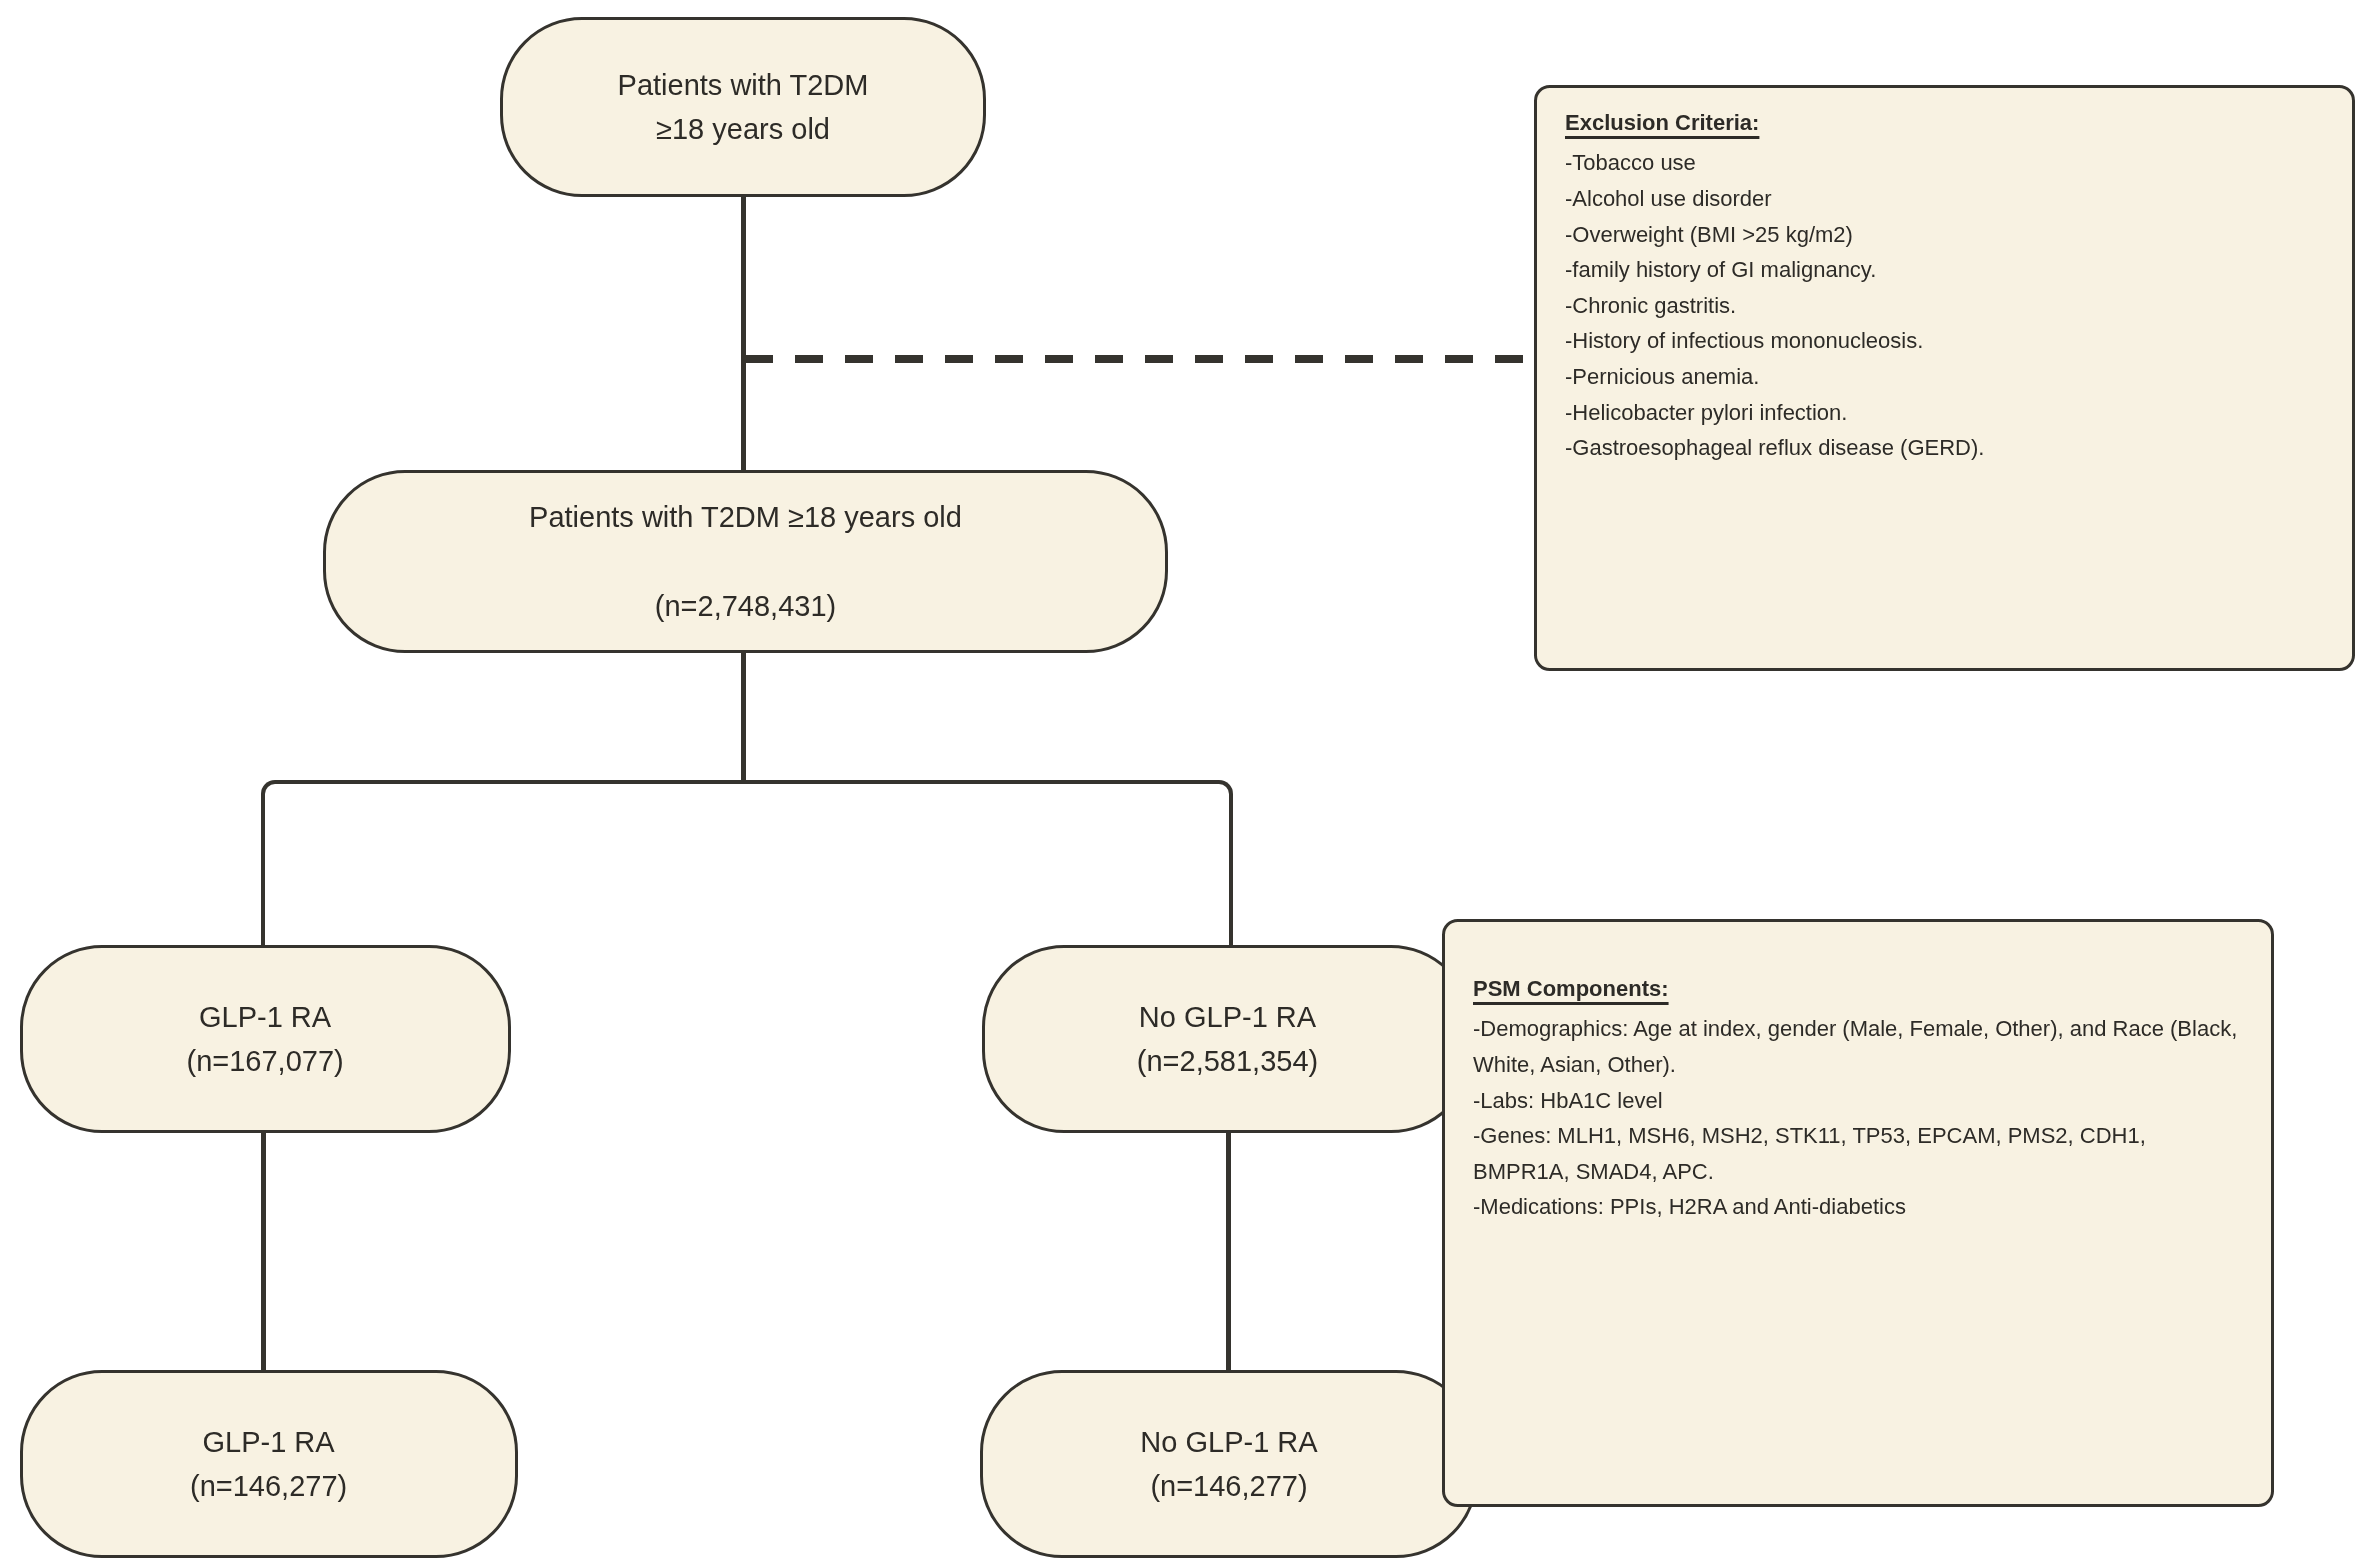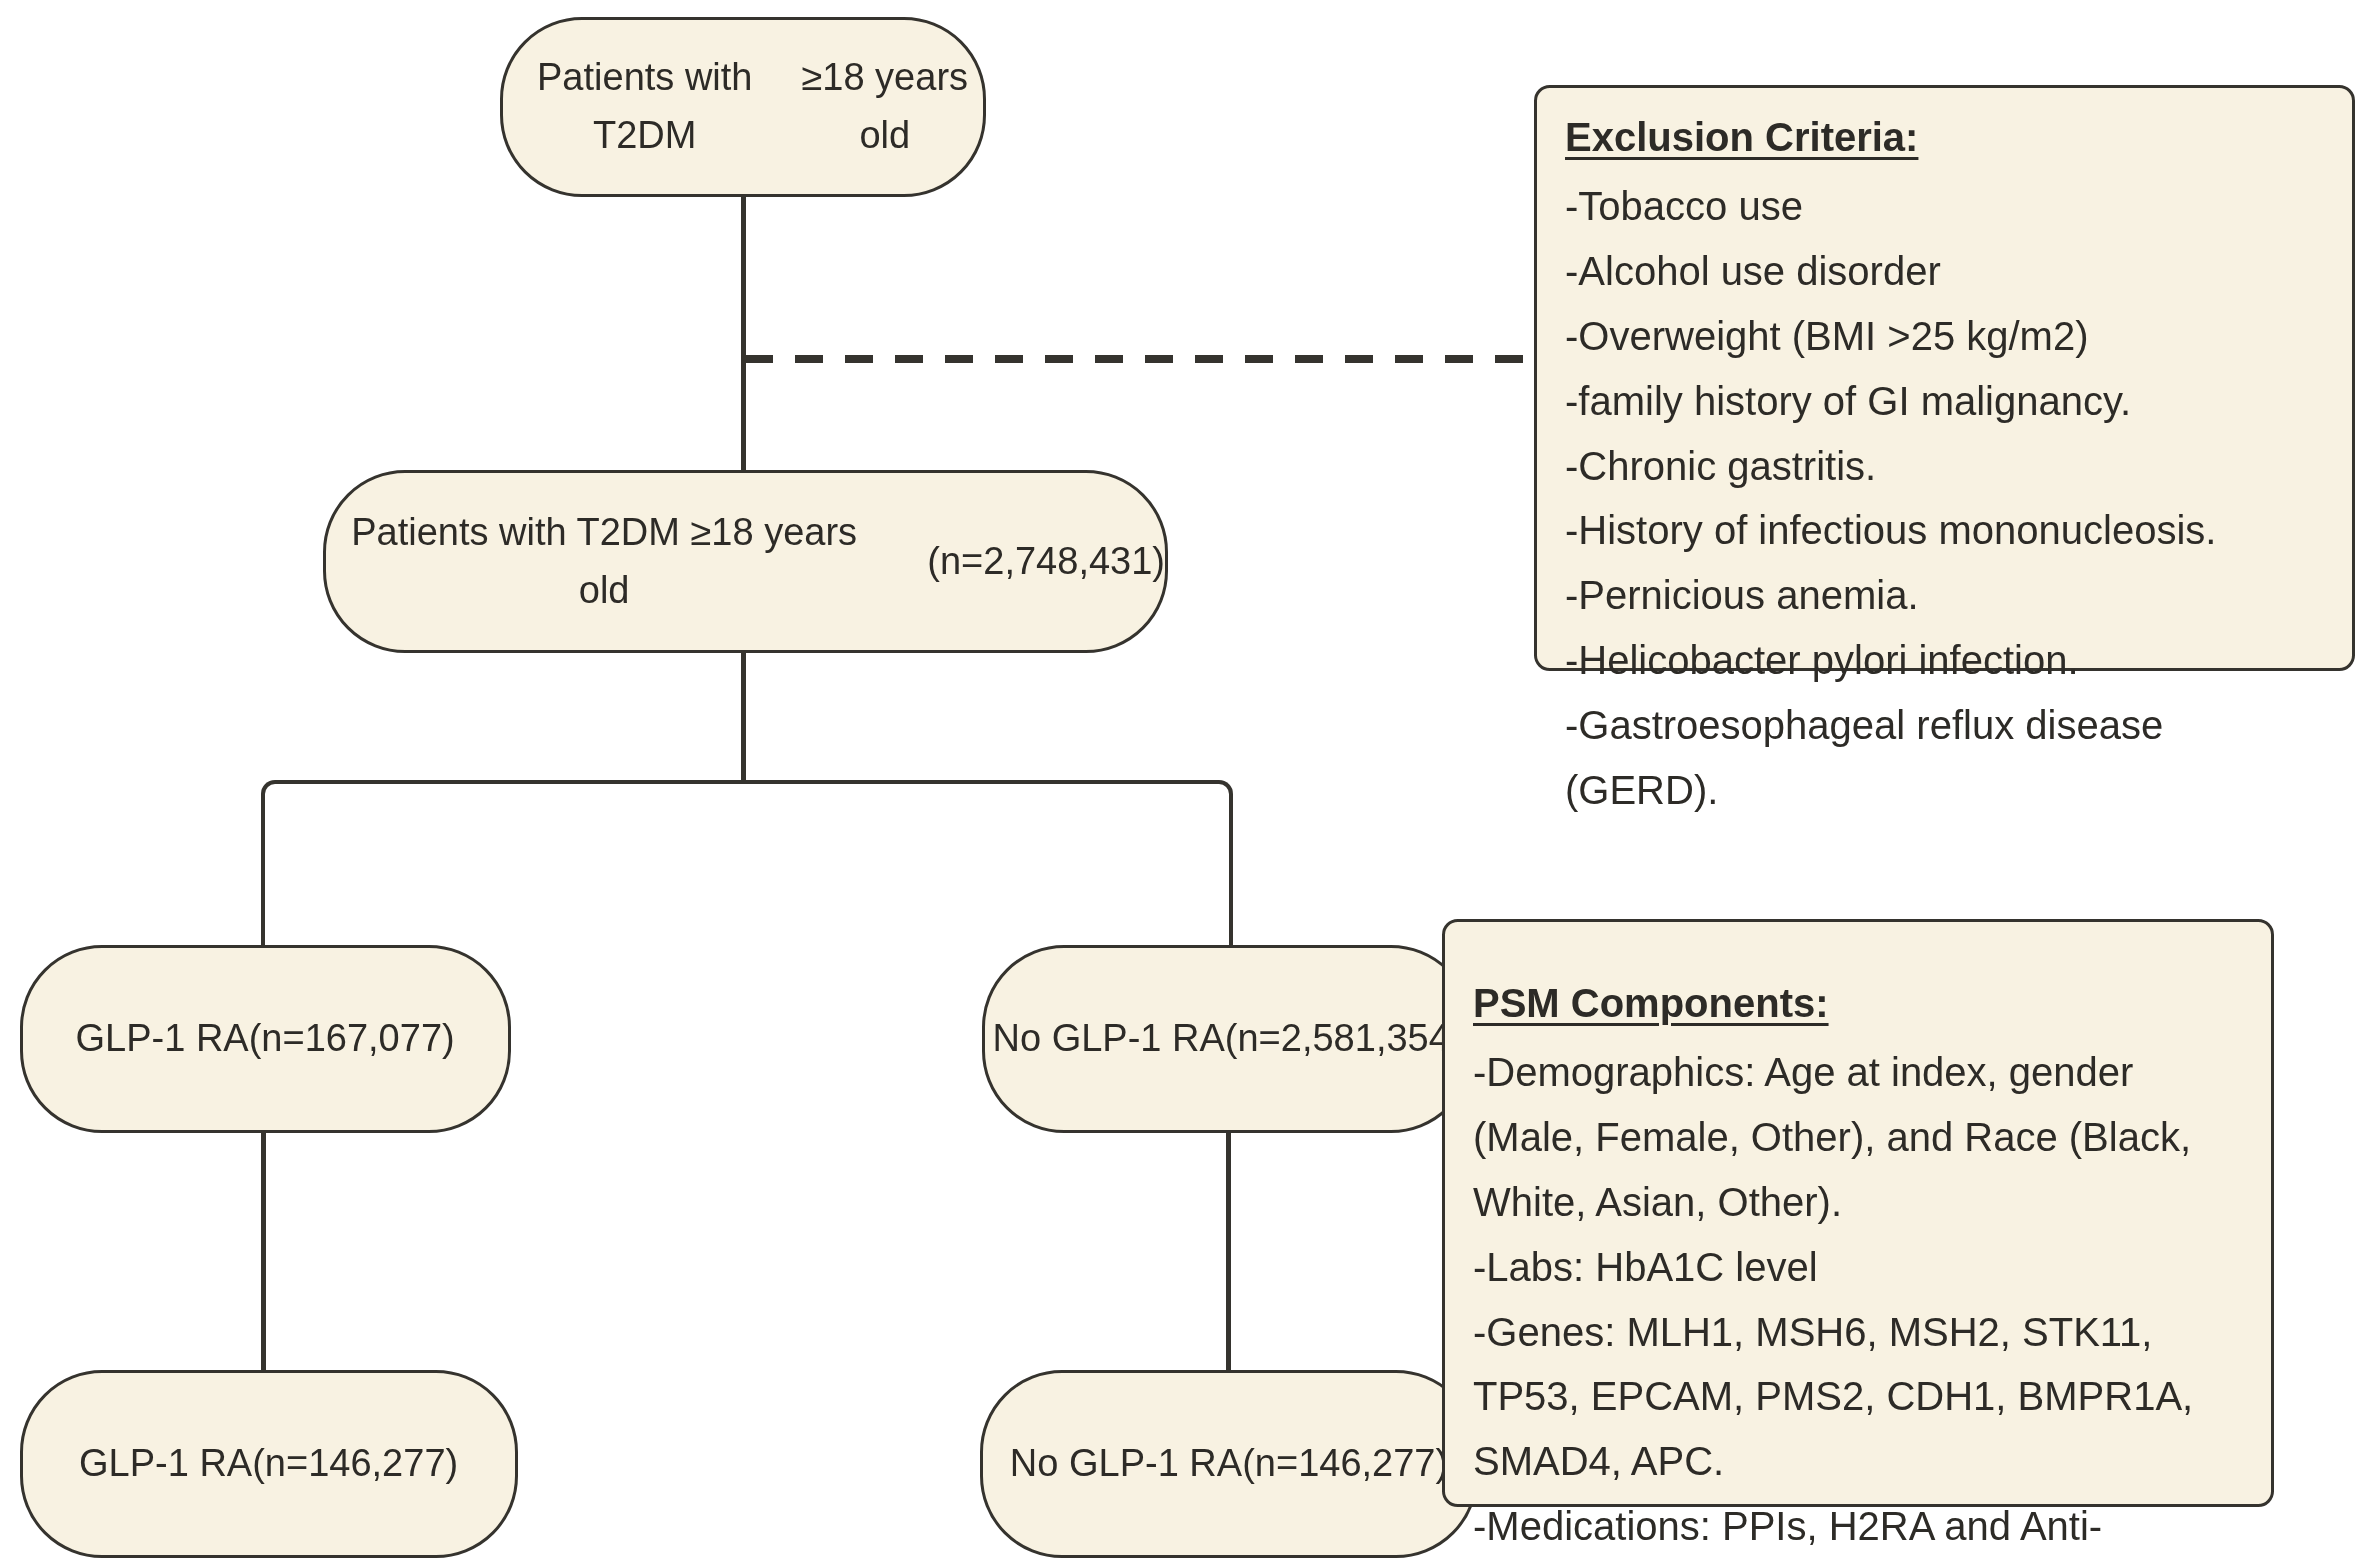--- a/index.html
+++ b/index.html
@@ -17,25 +17,25 @@
     color: var(--text, #2d2b27);
   }
 
   
   .node {
     position: absolute;
     background: var(--fill, #f8f2e2);
     border: 3.9px solid var(--stroke, #35332e);
     border-radius: 82px;
     display: flex;
-    flex-direction: row;
+    flex-direction: column;
     align-items: center;
     justify-content: center;
     text-align: center;
-    font-size: 38px;
+    font-size: 29px;
     line-height: 1.52;
     color: var(--text, #2d2b27);
   }
   #node-top        { left: 500px;  top: 17px;   width: 486px;  height: 180px; }
   #node-cohort     { left: 323px;  top: 470px;  width: 845px; height: 183px; gap: 45px; }
   #node-glp1       { left: 19.6px;   top: 945px; width: 491px;  height: 188px; }
   #node-no-glp1    { left: 982px; top: 945px; width: 491px;  height: 188px; }
   #node-glp1-m     { left: 19.6px;   top: 1370px; width: 498px;  height: 188px; }
   #node-no-glp1-m  { left: 980px; top: 1370px; width: 498px;  height: 188px; }
 
@@ -68,21 +68,21 @@
     border-bottom: none;
     border-radius: 14px 14px 0 0;
   }
 
   
   .sidebox {
     position: absolute;
     background: var(--fill, #f8f2e2);
     border: 3.9px solid var(--stroke, #35332e);
     border-radius: 15.7px;
-    font-size: 40px;
+    font-size: 22px;
     line-height: 1.62;
     color: var(--text, #2d2b27);
   }
   #box-exclusion { left: 1534px; top: 85px;  width: 821px; height: 586px; padding: 17px 28px; }
   #box-psm       { left: 1442px; top: 919px; width: 832px; height: 588px; padding: 49px 28px 23.5px; }
 
   .sidebox-title {
     font-weight: bold;
     text-decoration: underline;
     text-decoration-thickness: 3.1px;

